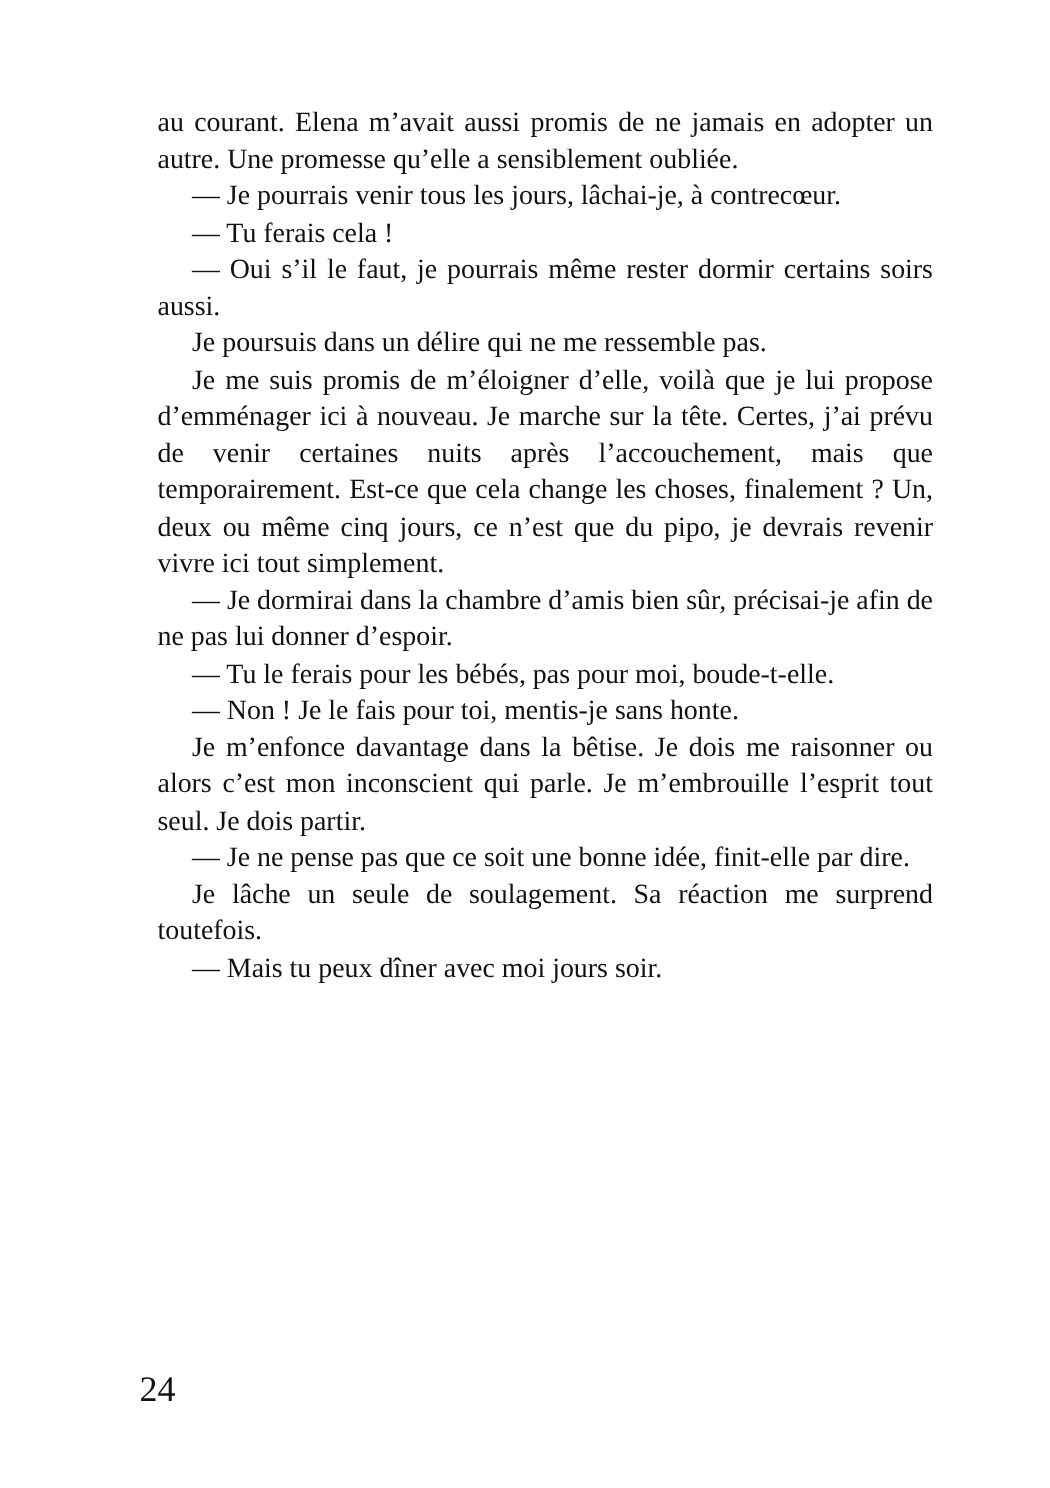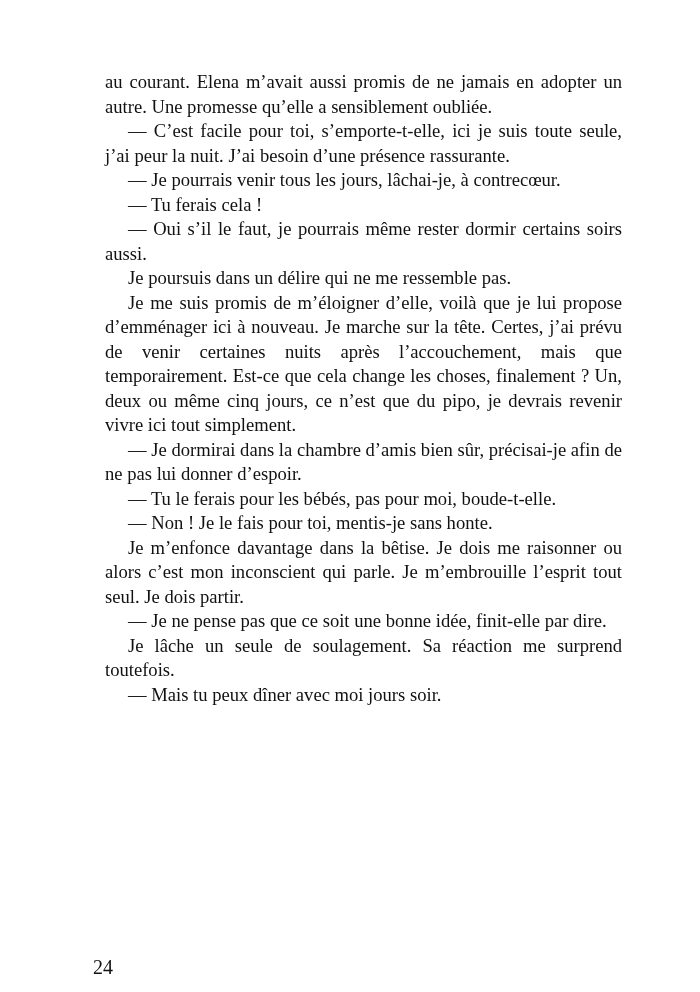--- a/index.html
+++ b/index.html
@@ -29,31 +29,30 @@
       text-align: justify;
       text-indent: 0;
       hyphens: none;
     }
     .para.indent {
       text-indent: 23px;
     }
     .page-number {
       position: absolute;
       left: 93px;
-      top: 955px;
-      font-size: 20px;
+      top: 915px;
+      font-size: 24px;
       line-height: 24px;
     }
   </style>
 </head>
 <body>
 
 <div class="page">
   <p class="para">au courant. Elena m’avait aussi promis de ne jamais en adopter un autre. Une promesse qu’elle a sensiblement oubliée.</p>
-  <p class="para indent">— C’est facile pour toi, s’emporte-t-elle, ici je suis toute seule, j’ai peur la nuit. J’ai besoin d’une présence rassurante.</p>
   <p class="para indent">— Je pourrais venir tous les jours, lâchai-je, à contrecœur.</p>
   <p class="para indent">— Tu ferais cela !</p>
   <p class="para indent">— Oui s’il le faut, je pourrais même rester dormir certains soirs aussi.</p>
   <p class="para indent">Je poursuis dans un délire qui ne me ressemble pas.</p>
   <p class="para indent">Je me suis promis de m’éloigner d’elle, voilà que je lui propose d’emménager ici à nouveau. Je marche sur la tête. Certes, j’ai prévu de venir certaines nuits après l’accouchement, mais que temporairement. Est-ce que cela change les choses, finalement ? Un, deux ou même cinq jours, ce n’est que du pipo, je devrais revenir vivre ici tout simplement.</p>
   <p class="para indent">— Je dormirai dans la chambre d’amis bien sûr, précisai-je afin de ne pas lui donner d’espoir.</p>
   <p class="para indent">— Tu le ferais pour les bébés, pas pour moi, boude-t-elle.</p>
   <p class="para indent">— Non ! Je le fais pour toi, mentis-je sans honte.</p>
   <p class="para indent">Je m’enfonce davantage dans la bêtise. Je dois me raisonner ou alors c’est mon inconscient qui parle. Je m’embrouille l’esprit tout seul. Je dois partir.</p>
   <p class="para indent">— Je ne pense pas que ce soit une bonne idée, finit-elle par dire.</p>

